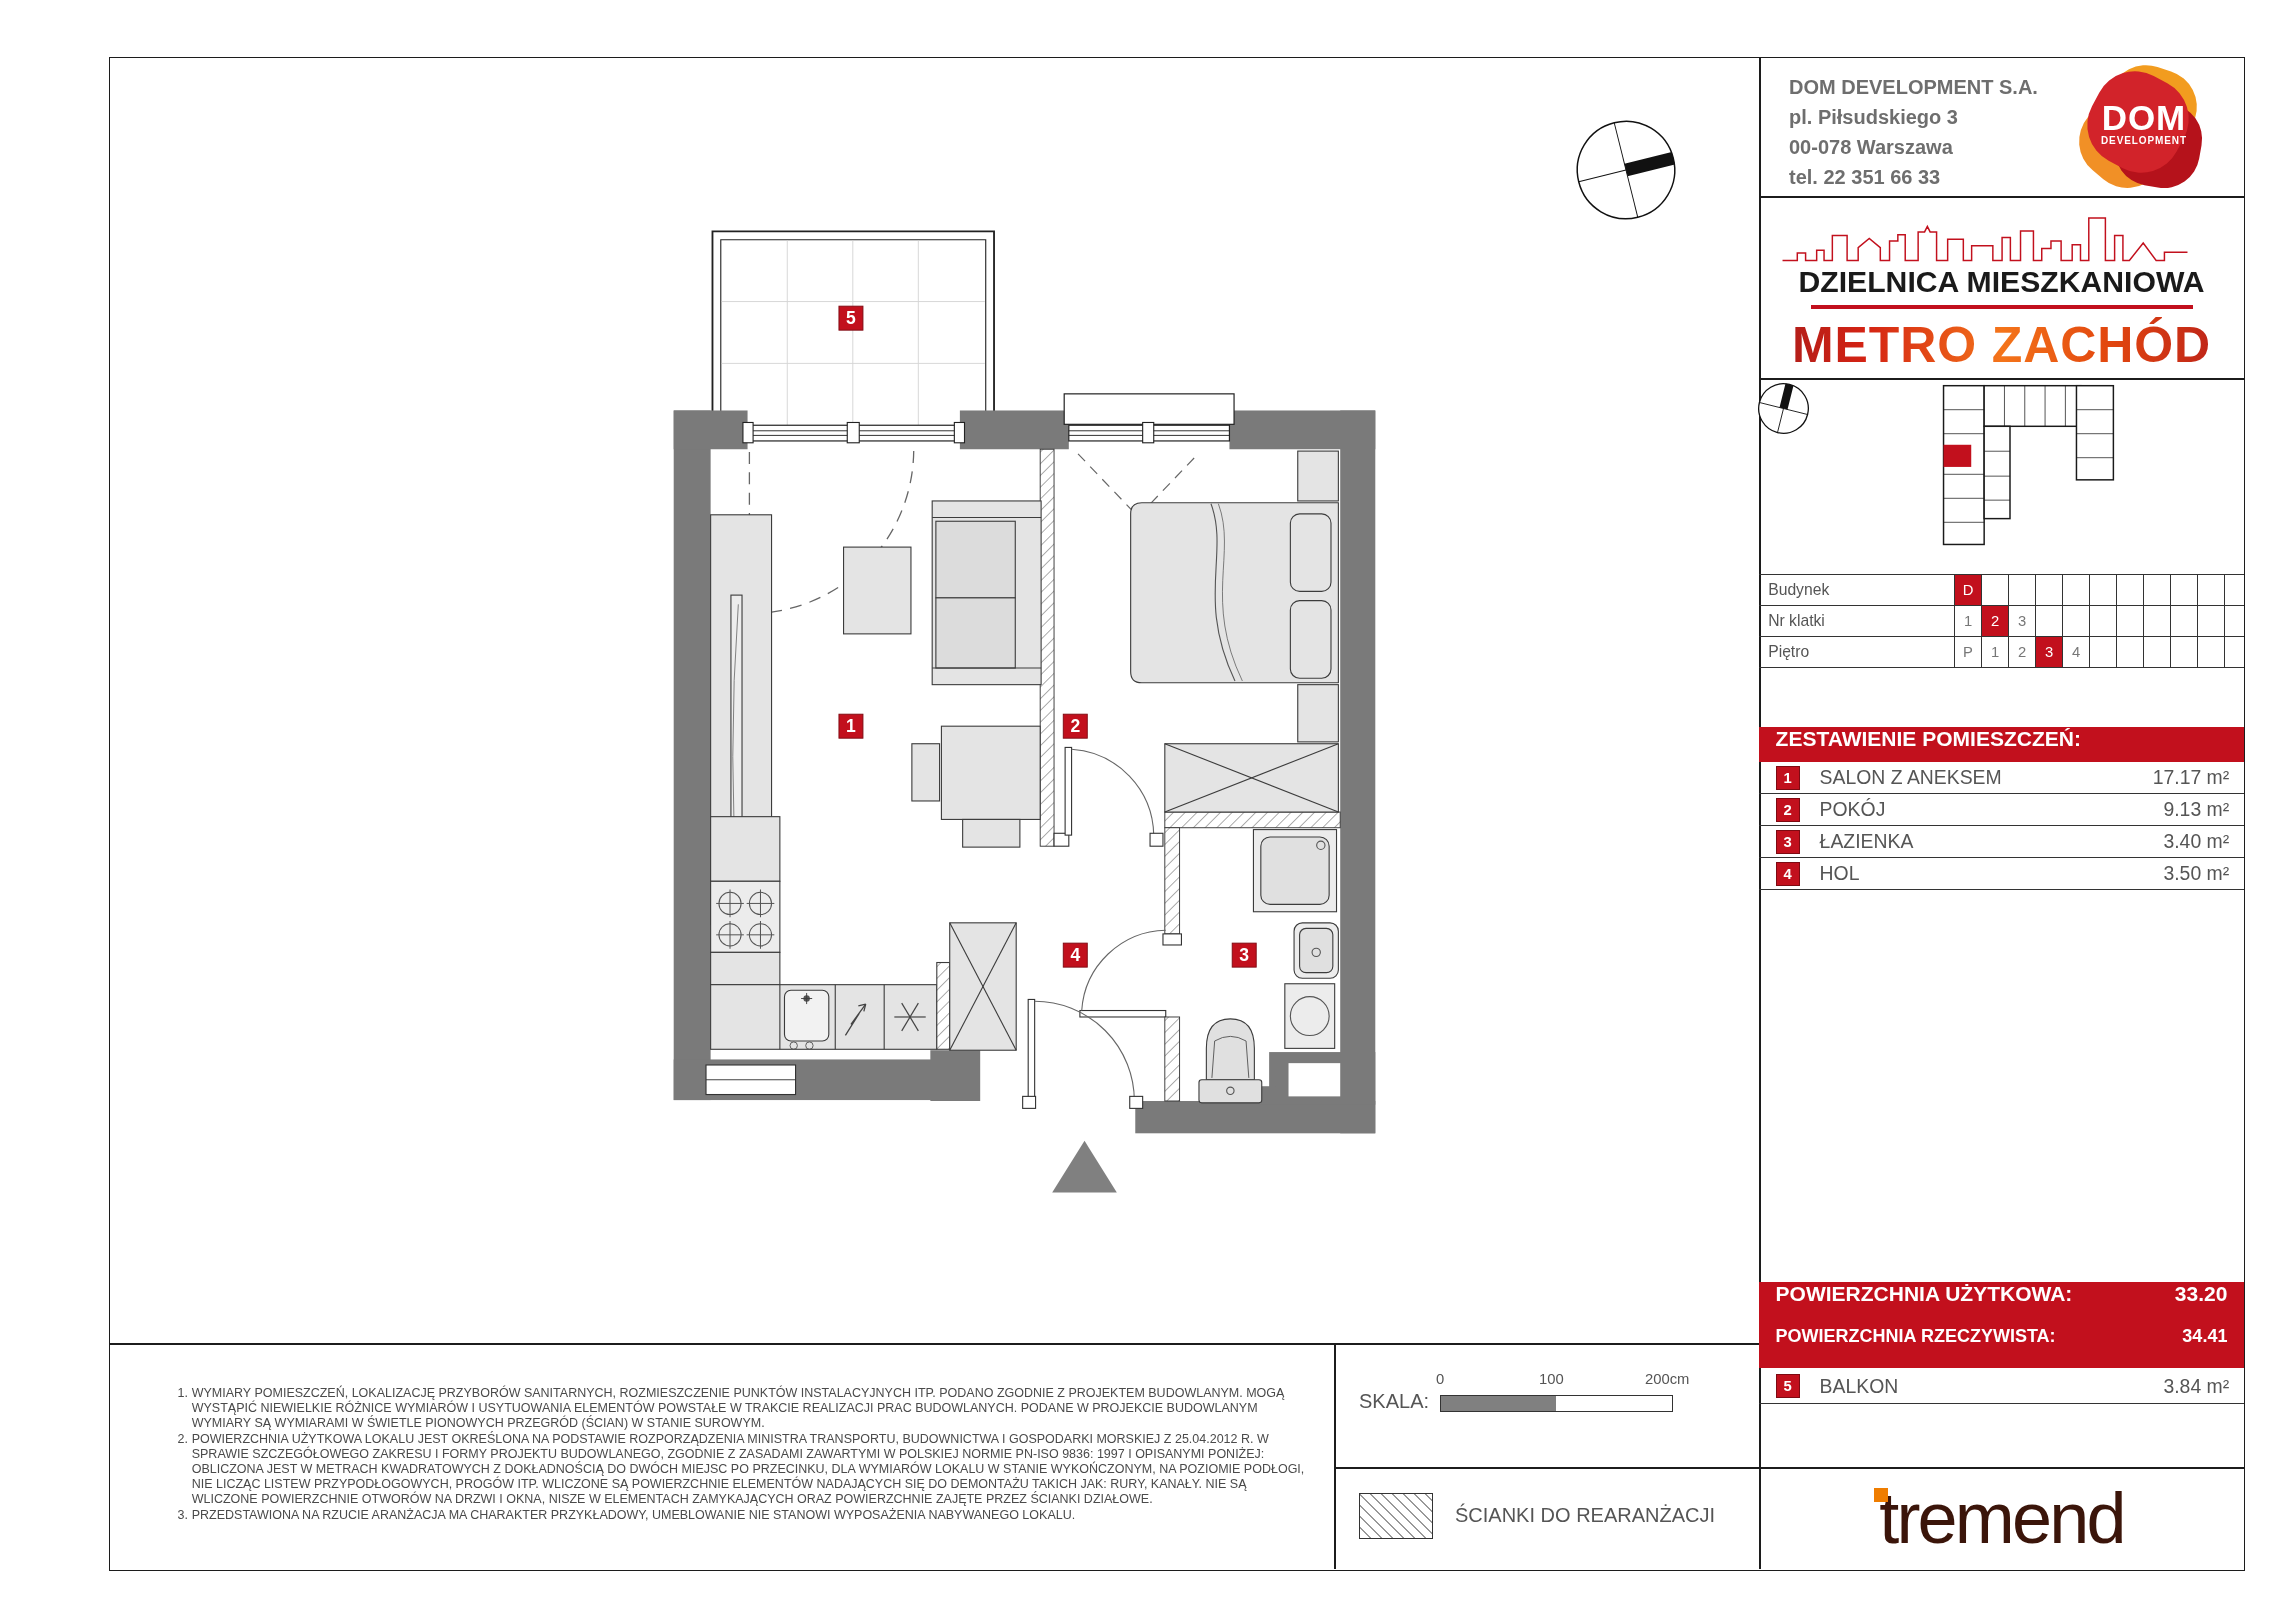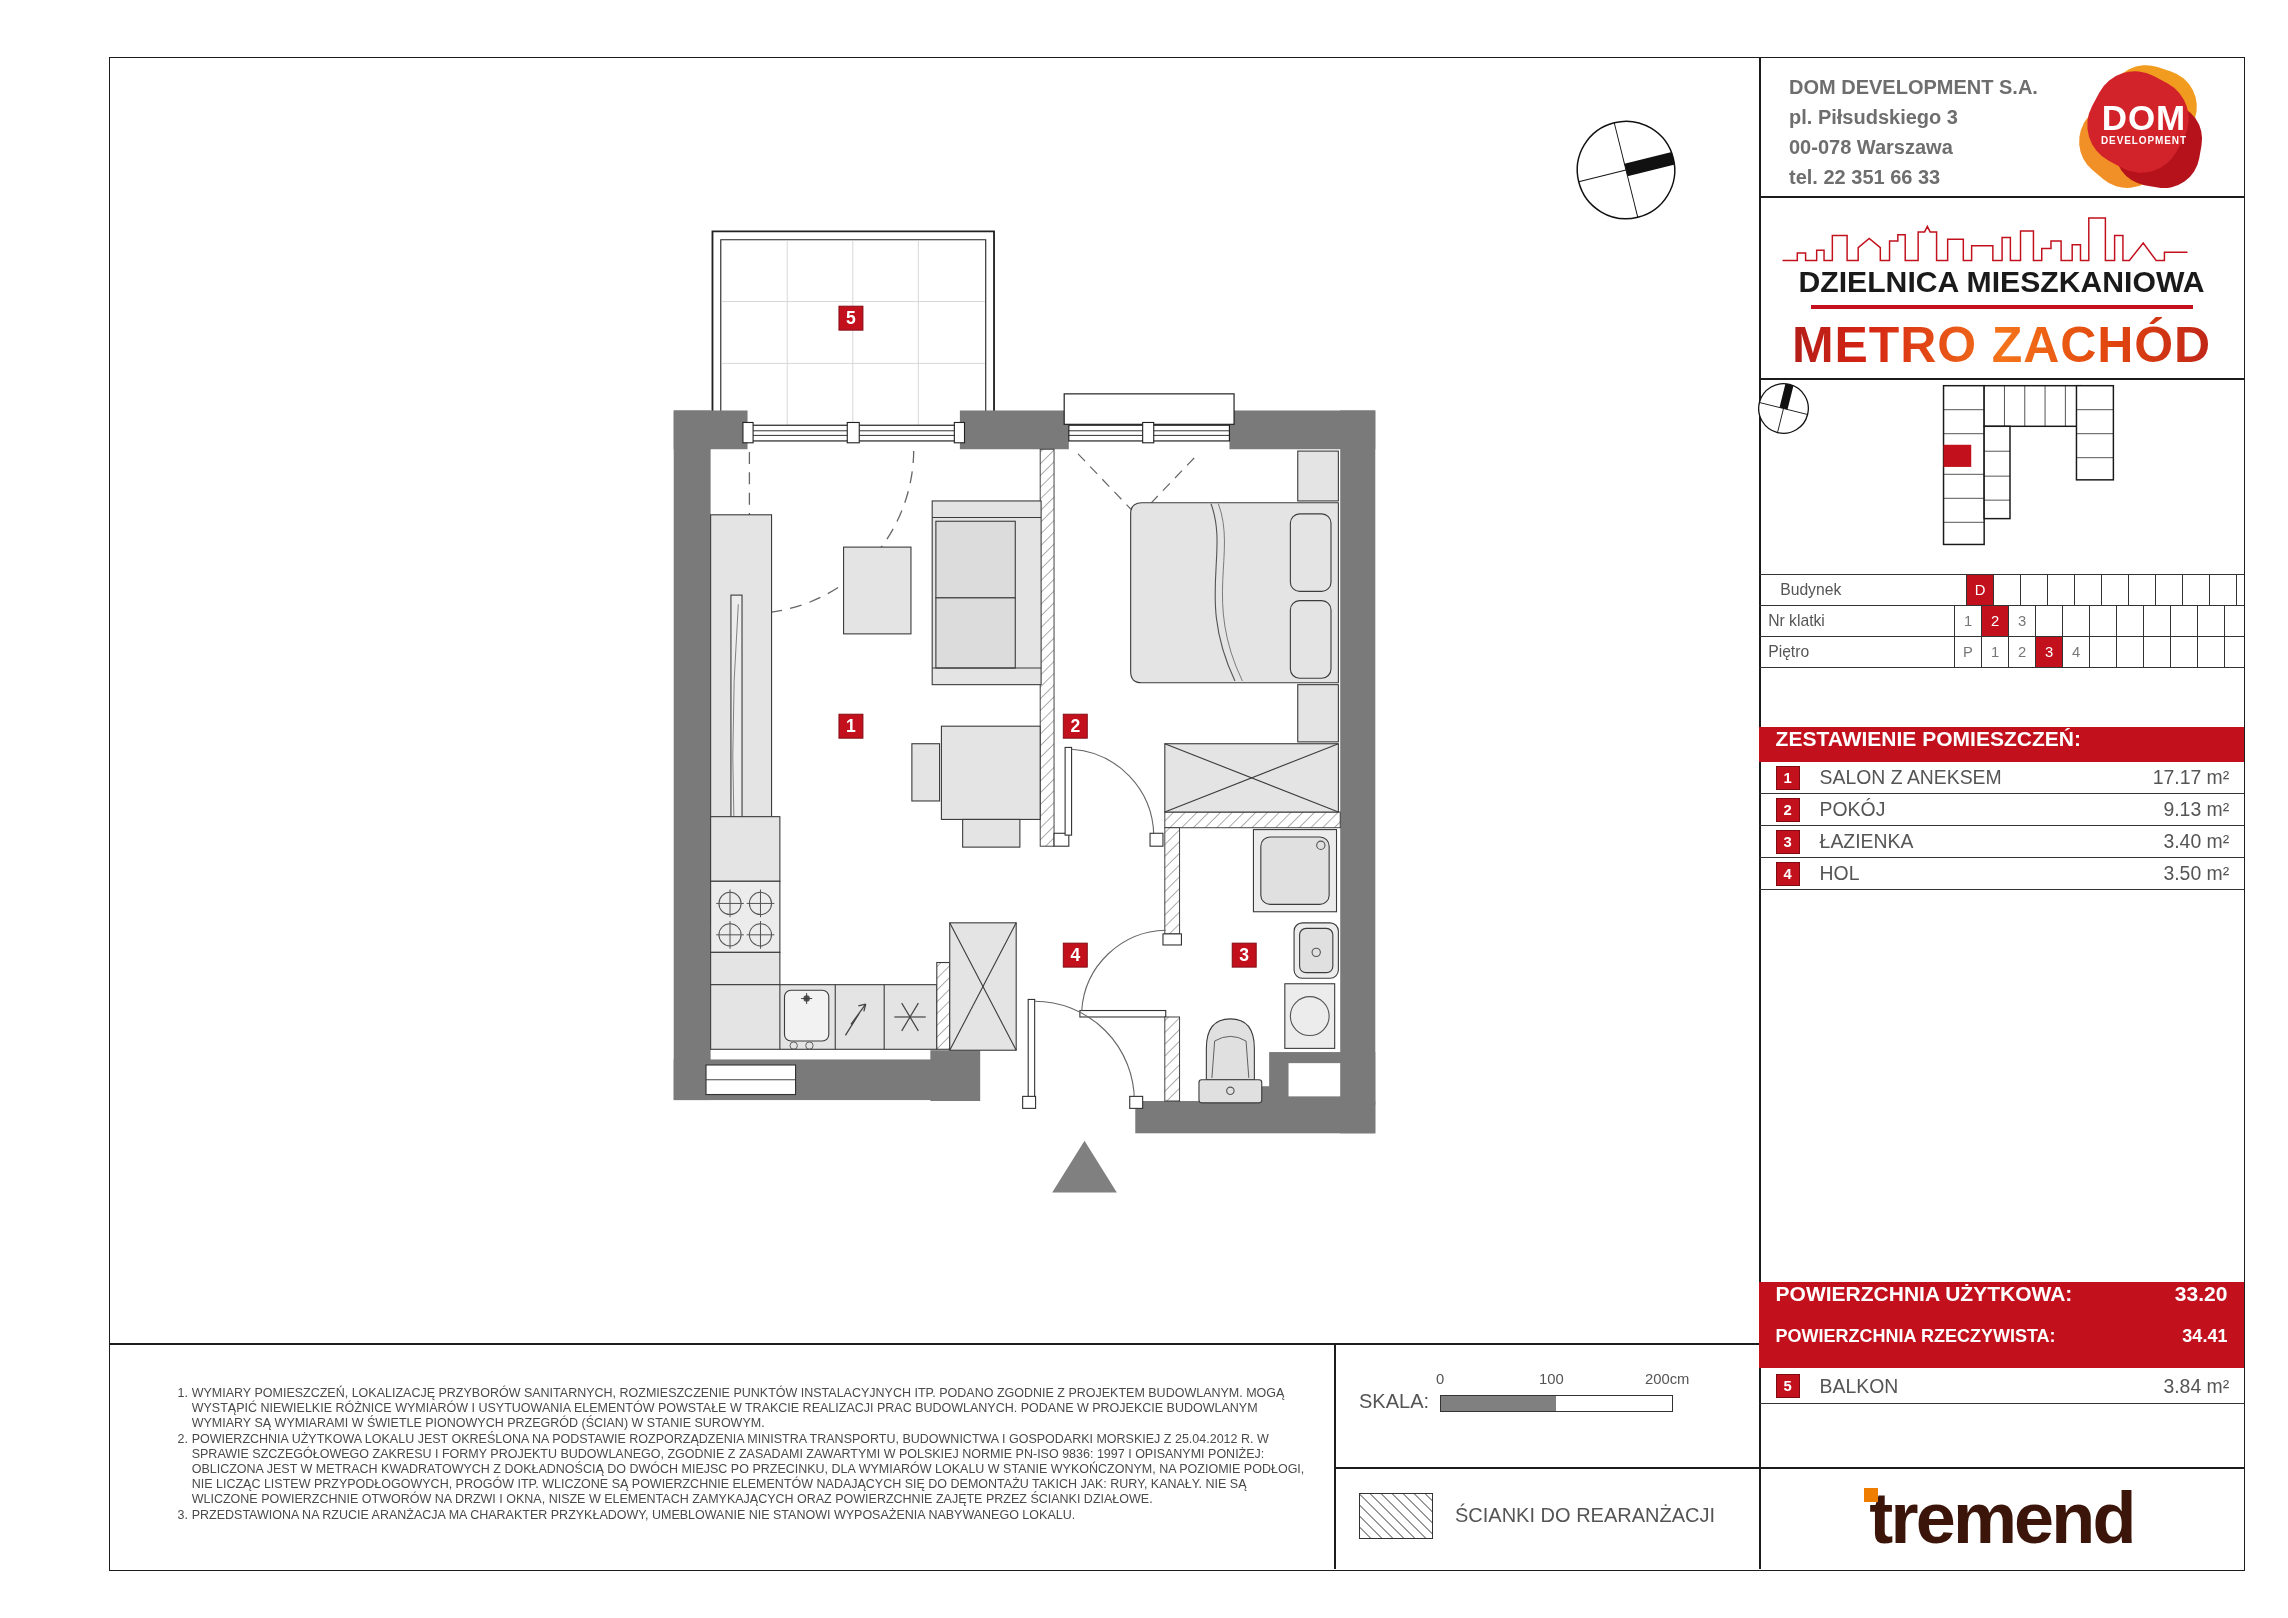--- a/index.html
+++ b/index.html
@@ -9,41 +9,41 @@
   .line{position:absolute;background:#1c1c1c;}
   
   .contact{font-size:20px;font-weight:bold;color:#6e6e6e;line-height:1.5;}
   
   .district{font-size:29px;font-weight:bold;color:#1a1a1a;letter-spacing:0px;transform:scaleX(1.04);white-space:nowrap;}
   .metro{font-size:50px;font-weight:bold;letter-spacing:0.9px;background:linear-gradient(90deg,#a61c1c 0%,#d42313 22%,#f4741a 50%,#e2470f 72%,#b51b1b 100%);-webkit-background-clip:text;background-clip:text;color:transparent;white-space:nowrap;}
   .redrule{position:absolute;height:3.7px;background:#c2101d;}
   
   #unit-table{position:absolute;left:1759px;top:574px;width:485px;}
   .ut-row{display:flex;height:30px;border-bottom:1.4px solid #333;}
-  .ut-row:first-child{border-top:1.4px solid #333;padding-left:12px;}
+  .ut-row:first-child{border-top:1.4px solid #333;}
   .ut-label{width:196px;border-right:1.4px solid #333;font-size:15.7px;color:#555;display:flex;align-items:center;padding-left:9.2px;box-sizing:border-box;}
   .ut-cell{width:27px;border-right:1.4px solid #333;font-size:14.8px;color:#777;display:flex;align-items:center;justify-content:center;box-sizing:border-box;}
   .ut-cell.hl{background:#c2101d;color:#fff;}
   
   .redbar{position:absolute;left:1759px;width:485px;background:#c2101d;color:#fff;font-weight:bold;display:flex;box-sizing:border-box;padding:0 16.6px;}
   .room-row{display:flex;align-items:center;height:32px;border-bottom:1.4px solid #333;box-sizing:border-box;}
   .room-no{width:22px;height:22px;background:#c2101d;color:#fff;font-size:14.8px;font-weight:bold;display:flex;align-items:center;justify-content:center;margin-left:16.6px;flex:0 0 auto;border:0.9px solid #7e0a12;}
   .room-hatch{width:57px;height:22px;margin-left:11px;flex:0 0 auto;border:1.4px solid #333;background:repeating-linear-gradient(45deg,#fff 0 5.5px,#999 5.5px 7px);}
   .room-name{font-size:19.4px;color:#555;margin-left:20px;white-space:nowrap;}
   .room-area{margin-left:auto;margin-right:14.8px;font-size:19.4px;color:#555;white-space:nowrap;}
   
   .fn-item{display:flex;margin-bottom:0.9px;}
   .fn-num{flex:0 0 24px;text-align:right;padding-right:3.7px;}
   .fn{font-size:12.5px;line-height:15px;color:#4a4a4a;}
   
   .small-head{font-size:20px;color:#555;}
   .tick{font-size:14.8px;color:#555;position:absolute;}
   .legend-swatch{position:absolute;border:1.4px solid #333;background:repeating-linear-gradient(45deg,#fff 0 6.5px,#999 6.5px 7.8px);}
   
-  .tremend{font-size:72px;font-weight:bold;color:#3b150a;letter-spacing:-2.8px;position:relative;line-height:1;}
+  .tremend{font-size:72px;font-weight:normal;color:#3b150a;letter-spacing:-2.8px;position:relative;line-height:1;}
   .tremend::before{content:"";position:absolute;left:-5.5px;top:5.5px;width:14px;height:14px;background:#ef7d00;}
   .tremend-wrap{position:absolute;left:1759px;top:1467px;width:485px;height:102px;display:flex;align-items:center;justify-content:center;}
   
   .domlogo{position:absolute;width:138px;height:138px;}
   .petal{position:absolute;border-radius:42%;}
   .domtxt{position:absolute;width:100%;text-align:center;color:#fff;font-weight:bold;}
   svg text.planlabel{font-family:"Liberation Sans",sans-serif;font-size:19px;font-weight:bold;fill:#fff;text-anchor:middle;}
 </style>
 </head>
 <body>

